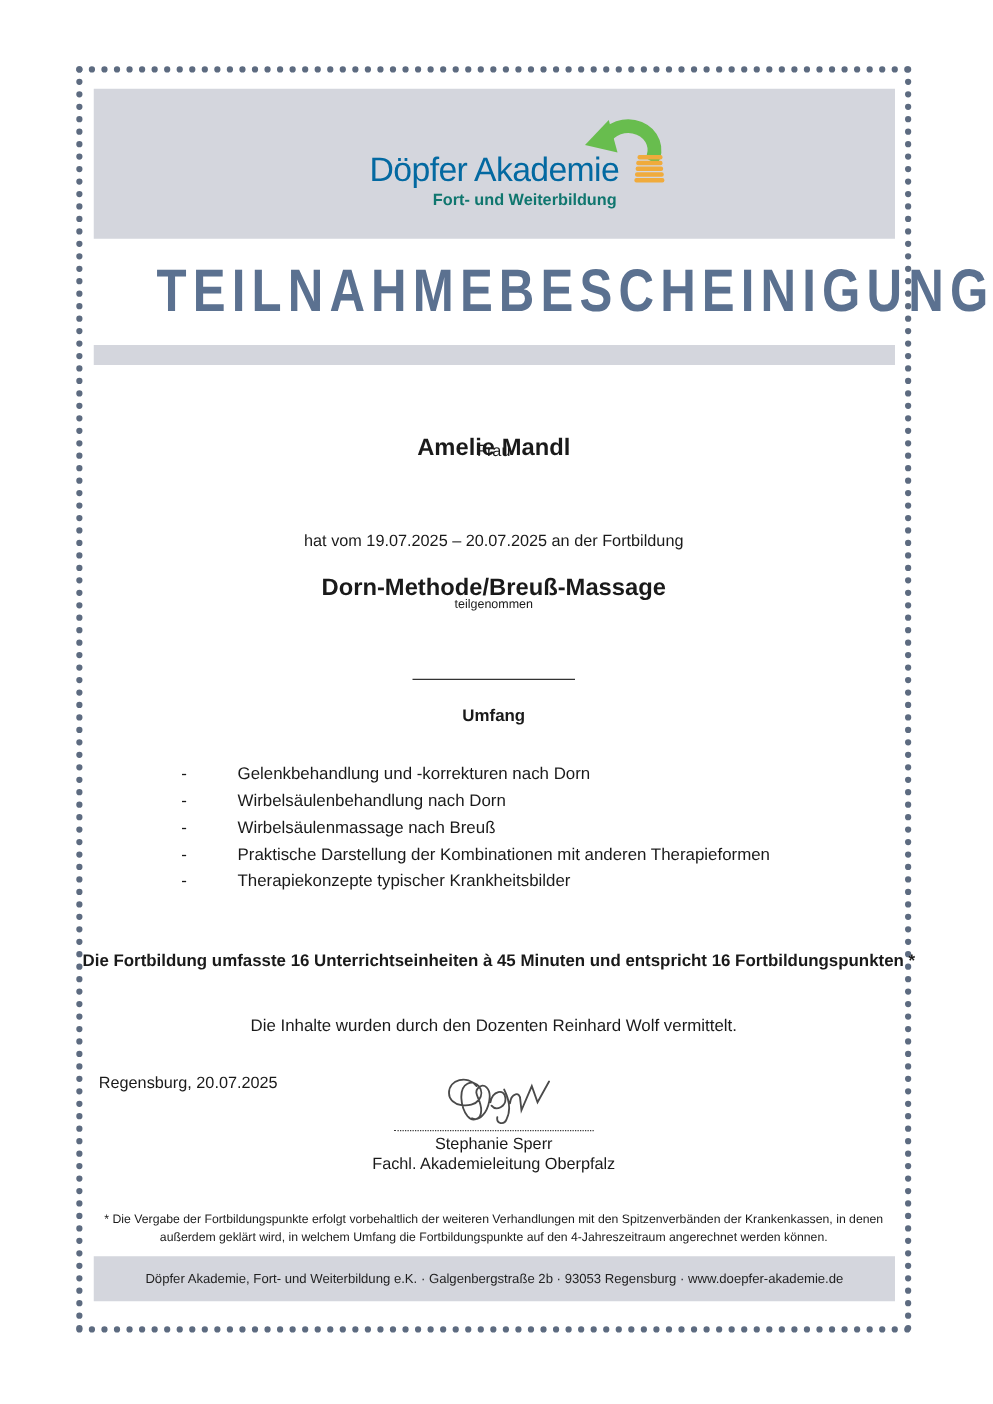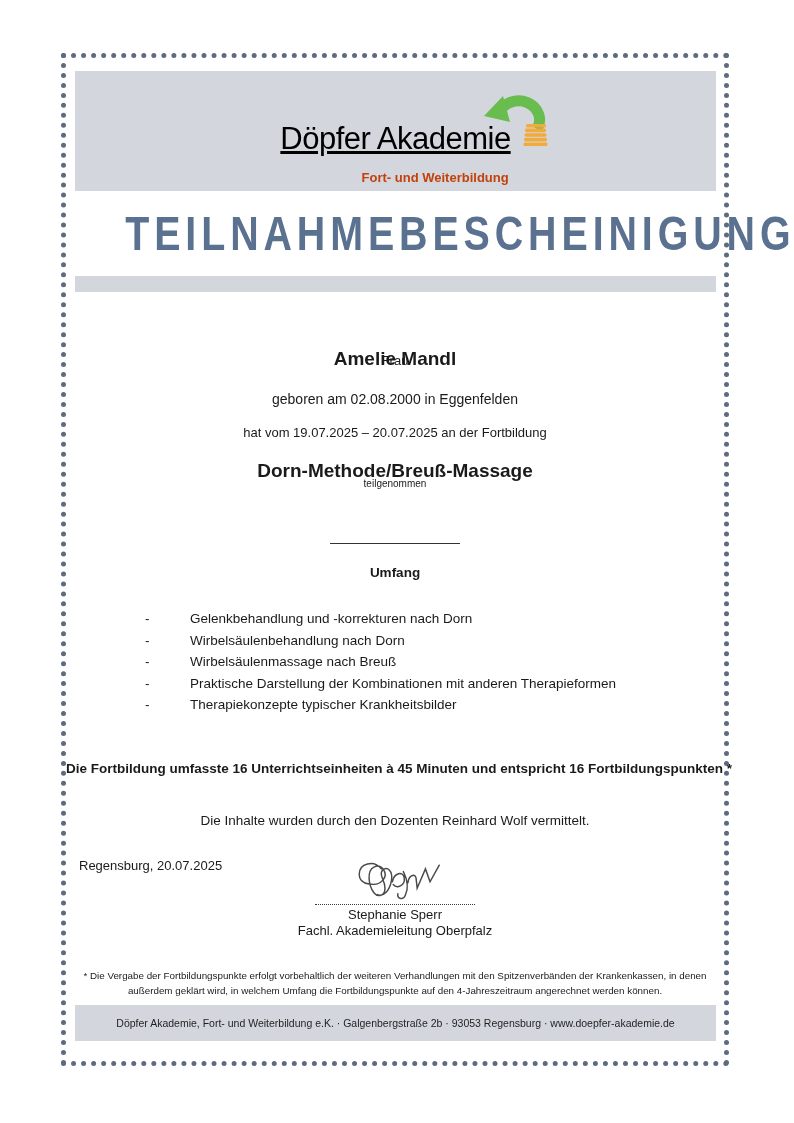--- a/index.html
+++ b/index.html
@@ -7,22 +7,22 @@
     width:794px;height:1123px;background:#ffffff;position:relative;
     font-family:"Liberation Sans",sans-serif;color:#1a1a1a;overflow:hidden;
   }
   .sheet{
     position:absolute;left:61px;top:53px;width:658px;height:1003px;
     border:5px dotted #5d6b80;
   }
   .band{position:absolute;left:9px;width:641px;background:#d4d6dd;}
   .header-band{top:13px;height:120px;text-align:center;}
   .logo{display:inline-block;position:relative;margin-top:52px;text-align:center;}
-  .logo-name{font-size:31px;letter-spacing:-0.5px;color:#000000;line-height:1;text-decoration:underline;}
-  .logo-sub{font-size:13px;font-weight:bold;color:#c2410c;text-align:right;margin-top:16px;padding-right:2px;}
+  .logo-name{font-size:27px;letter-spacing:-0.5px;color:#0369a1;line-height:1;}
+  .logo-sub{font-size:13px;font-weight:bold;color:#0f766e;text-align:right;margin-top:2px;padding-right:2px;}
   .logo-icon{position:absolute;right:-40px;top:-36px;width:72px;height:64px;}
   .title{
     position:absolute;top:152px;left:0;width:100%;text-align:center;
     font-size:48px;font-weight:bold;letter-spacing:6px;line-height:1;
     color:#5b7190;white-space:nowrap;transform:scaleX(0.82);transform-origin:center;
   }
   .band2{top:218px;height:16px;}
   .cline{position:absolute;left:0;right:0;text-align:center;line-height:1.15;}
   .t-frau{top:276px;font-size:13px;margin-top:20px;}
   .t-name{top:290px;font-size:19px;font-weight:bold;}
@@ -74,21 +74,20 @@
       </svg>
     </div>
   </div>
 
   <div class="title">TEILNAHMEBESCHEINIGUNG</div>
 
   <div class="band band2"></div>
 
   <div class="cline t-frau">Frau</div>
   <div class="cline t-name">Amelie Mandl</div>
-  <div class="cline t-born">geboren am 02.08.2000 in Eggenfelden</div>
   <div class="cline t-intro">hat vom 19.07.2025 – 20.07.2025 an der Fortbildung</div>
   <div class="cline t-course">Dorn-Methode/Breuß-Massage</div>
   <div class="cline t-part">teilgenommen</div>
 
   <div class="divider"></div>
 
   <div class="cline t-inhalte">Umfang</div>
 
   <ul class="contents-list">
     <li>Gelenkbehandlung und -korrekturen nach Dorn</li>

